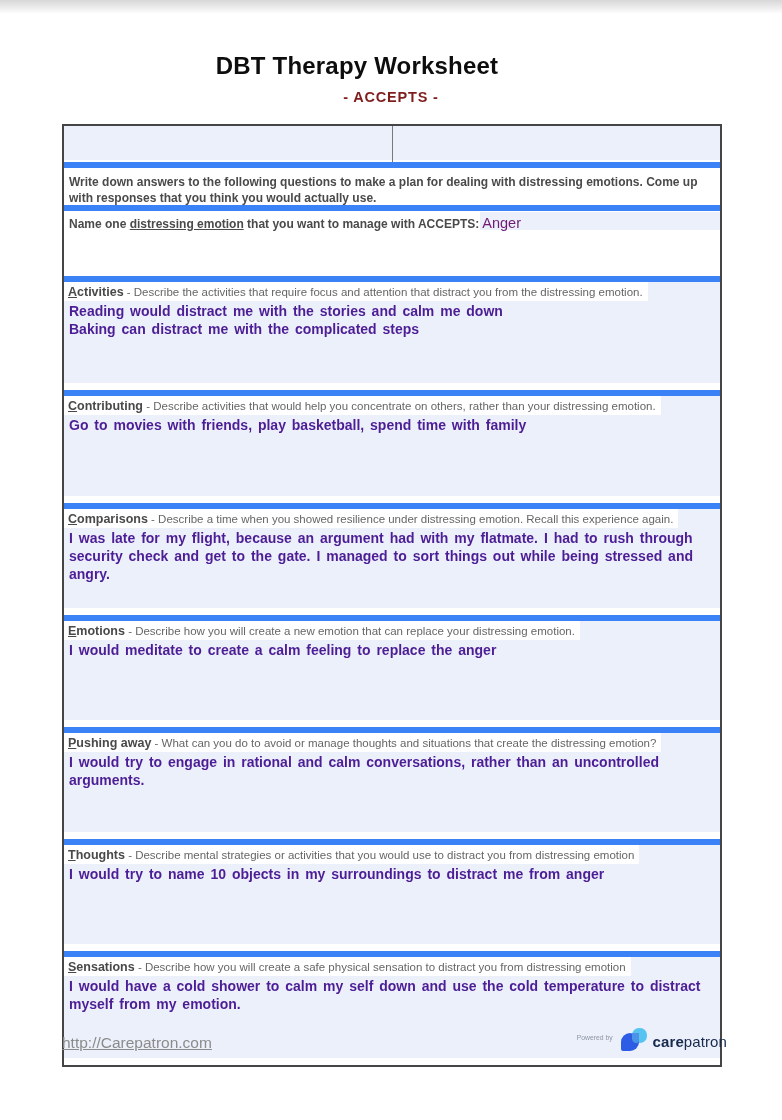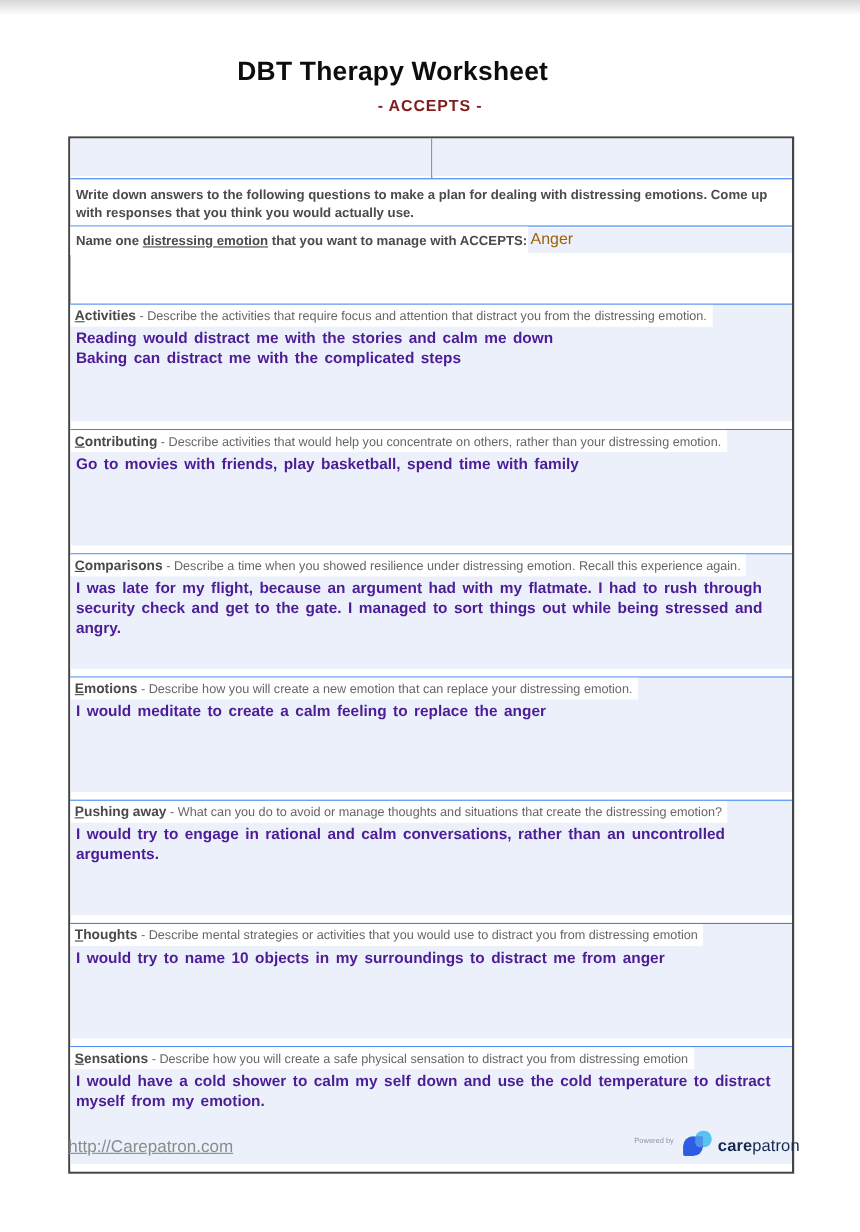--- a/index.html
+++ b/index.html
@@ -22,21 +22,21 @@
   .page-subtitle {
     position: absolute; top: 89px; left: 0; width: 782px;
     text-align: center; font-size: 14.5px; font-weight: bold; color: #7f1d1d;
     letter-spacing: 0.8px;
   }
   .sheet {
     position: absolute; left: 62px; top: 124px; width: 660px;
     border: 2px solid #454545; background: #fff;
   }
   .row { position: relative; background: #fff; }
-  .row + .row { border-top: 1px solid #3b82f6; }
+  .row + .row { border-top: 6px solid #3b82f6; }
 
   
   .row-namedate { display: flex; height: 36px; }
   .nd-cell { position: relative; flex: 1 1 50%; overflow: hidden; }
   .nd-cell + .nd-cell { border-left: 1px solid #7a7a7a; }
   .nd-bg { position: absolute; left: 0; right: 0; top: 0; bottom: 2px; background: #ecf0fb; }
   .nd-label {
     position: relative; display: inline-block; background: #0f172a;
     font-size: 10.5px; color: #767676; padding: 2px 6px 1px 4px; margin-top: 44px;
   }
@@ -54,21 +54,21 @@
 
   
   .row-emotion { height: 27px; display: flex; align-items: stretch; }
   .emotion-label {
     flex: 0 0 auto; background: #fff; font-size: 12px; font-weight: bold;
     color: #4a4a4a; padding: 6px 1px 0 5px; white-space: nowrap;
   }
   .emotion-label .u { text-decoration: underline; }
   .emotion-field {
     flex: 1 1 auto; background: #ecf0fb; margin: 1px 0 2px 0;
-    font-size: 14.5px; color: #a16207; padding: 3px 0 0 2px;
+    font-size: 14.5px; color: #701a75; padding: 3px 0 0 2px;
   }
 
   
   .row-section { overflow: hidden; }
   .sec-bg { position: absolute; left: 0; right: 0; top: 0; bottom: 7px; background: #ecf0fb; }
   .sec-header {
     position: relative; display: inline-block; background: #fff;
     padding: 3px 5px 2px 4px; font-size: 11.5px; color: #666666; line-height: 14px;
   }
   .sec-header .sec-name { font-size: 12.5px; font-weight: bold; color: #494949; }

